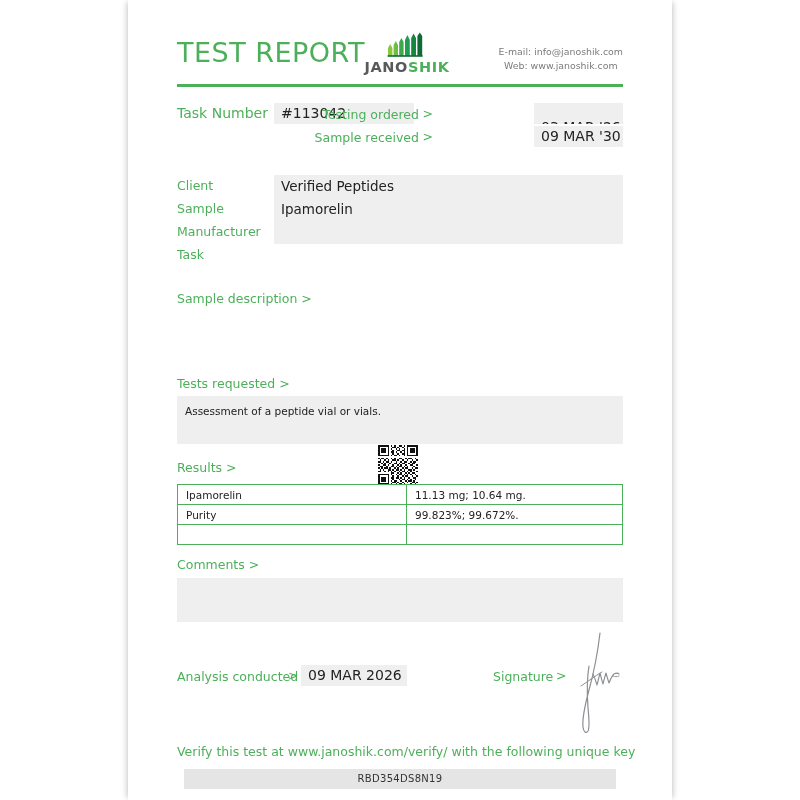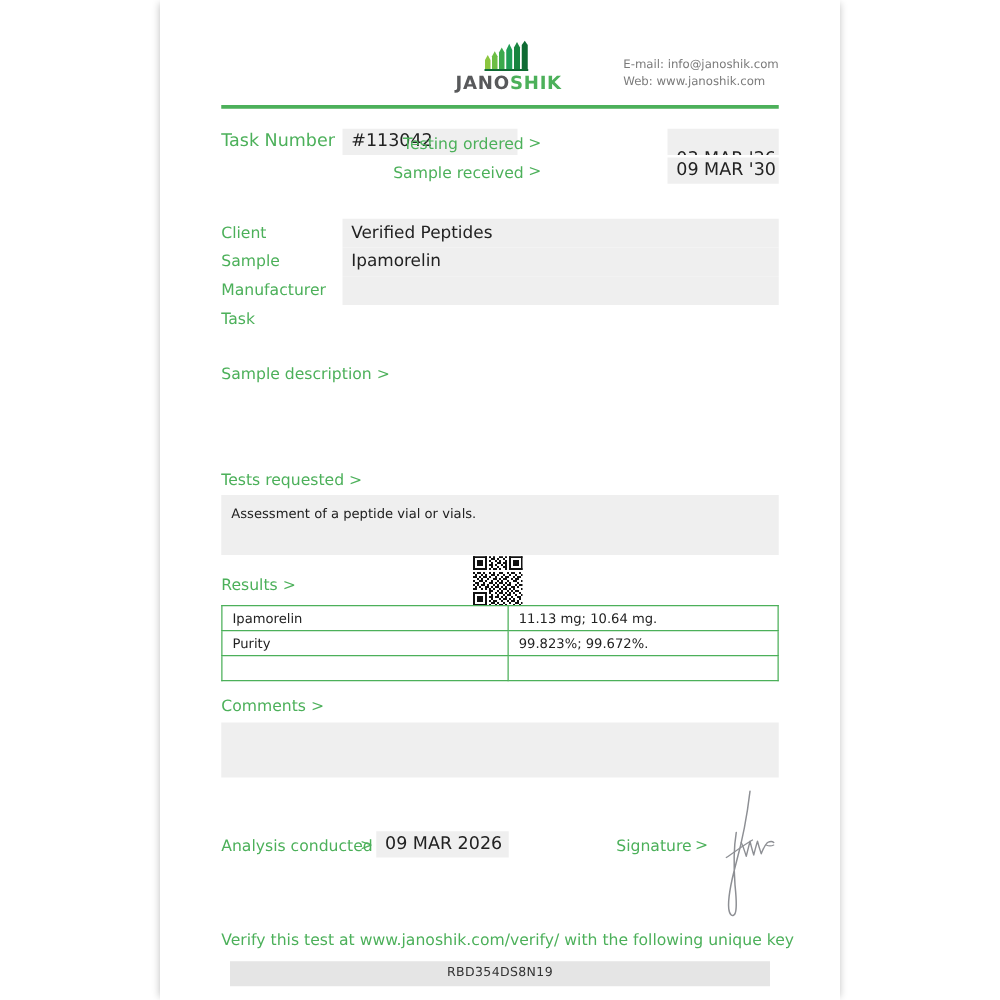--- a/index.html
+++ b/index.html
@@ -84,21 +84,21 @@
     letter-spacing: 0.6px;
     white-space: nowrap;
   }
   .brand-a { color: #58595b; }
   .brand-b { color: #4cb05a; }
 
   .contact {
     position: absolute;
     right: 0;
     top: 13px;
-    text-align: left;
+    text-align: center;
     font-size: 9.4px;
     color: #7b7b7b;
     line-height: 14px;
     white-space: nowrap;
   }
 
   .rule {
     position: absolute;
     left: 0;
     top: 84px;
@@ -240,20 +240,21 @@
   }
 </style>
 </head>
 <body>
 
 <div id="canvas">
   <div class="sheet">
     <div class="inner">
 
       <div class="header">
+        <div class="report-title">TEST REPORT</div>
 
         <div class="brand">
           <svg class="brand-mark" viewBox="0 0 42 26">
             <path d="M2 24 L2 16 L4.2 12 L6.4 16 L6.4 24 Z" fill="#8cc63f"></path>
             <path d="M7.6 24 L7.6 13 L9.8 9 L12 13 L12 24 Z" fill="#6cbe45"></path>
             <path d="M13.2 24 L13.2 10 L15.4 6 L17.6 10 L17.6 24 Z" fill="#3ba94c"></path>
             <path d="M19 24 L19 8 L21.4 3 L23.8 8 L23.8 24 Z" fill="#1f9d55"></path>
             <path d="M25.2 24 L25.2 6 L27.6 1.5 L30 6 L30 24 Z" fill="#17853f"></path>
             <path d="M31.4 24 L31.4 4 L33.8 0.5 L36.2 4 L36.2 24 Z" fill="#0f6b33"></path>
             <rect x="1.6" y="23.2" width="35" height="1.6" fill="#0f6b33"></rect>

